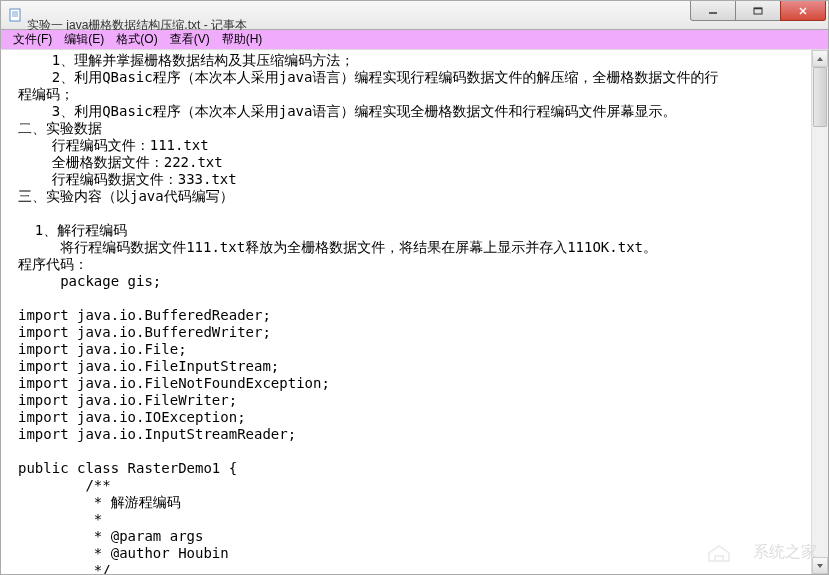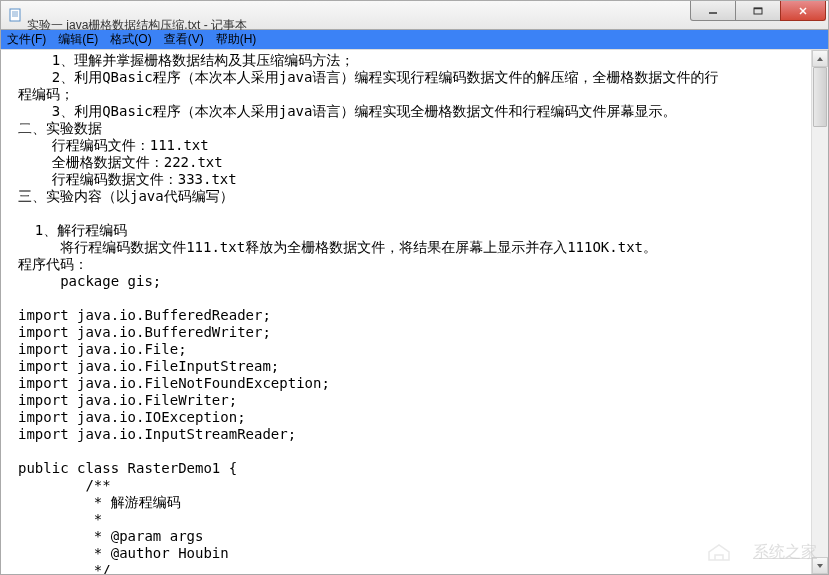--- a/index.html
+++ b/index.html
@@ -8,31 +8,31 @@
 .titlebar { height: 30px; background: linear-gradient(to bottom, #f8f8f8, #e8e8e8); border: 1px solid #aaa; display: flex; align-items: center; padding-left: 6px; }
 .titlebar-icon { width: 16px; height: 16px; margin-right: 4px; display: flex; align-items: center; justify-content: center; }
 .titlebar-title { font-size: 12px; color: #333; flex: 1; margin-top: 21px; }
 .window-controls { display: flex; height: 100%; }
 .win-btn { width: 46px; height: 20px; margin-top: 0; display: flex; align-items: center; justify-content: center; border: 1px solid #888; border-top: none; background: linear-gradient(to bottom, #f0f0f0, #d8d8d8); margin-left: -1px; cursor: pointer; }
 .win-btn.min { border-bottom-left-radius: 3px; }
 .win-btn.max { }
 .win-btn.close { background: linear-gradient(to bottom, #e78b8b, #d44a3a); border-color: #a03020; border-bottom-right-radius: 3px; margin-right: 2px; }
 .win-btn svg { width: 12px; height: 10px; }
 
-.menubar { height: 20px; background: #3b82f6; border-left: 1px solid #aaa; border-right: 1px solid #aaa; border-bottom: 1px solid #ddd; display: flex; align-items: center; padding: 0 0; font-size: 12px; text-align: right; }
+.menubar { height: 20px; background: #f0abfc; border-left: 1px solid #aaa; border-right: 1px solid #aaa; border-bottom: 1px solid #ddd; display: flex; align-items: center; padding: 0 6px; font-size: 12px; text-align: right; }
 .menu-item { padding: 2px 6px; cursor: pointer; }
 
 .content-area { flex: 1; display: flex; border-left: 1px solid #aaa; border-right: 1px solid #aaa; border-bottom: 1px solid #aaa; overflow: hidden; }
 .text-content { flex: 1; padding: 2px 17px; font-family: SimSun, "MS Gothic", monospace; font-size: 14px; line-height: 17px; white-space: pre; overflow: hidden; color: #000; }
 .scrollbar { width: 17px; background: #f0f0f0; border-left: 1px solid #ddd; display: flex; flex-direction: column; }
 .scroll-btn { height: 17px; background: linear-gradient(to bottom, #f8f8f8, #e0e0e0); border: 1px solid #ccc; display: flex; align-items: center; justify-content: center; cursor: pointer; }
 .scroll-track { flex: 1; background: #f0f0f0; position: relative; }
 .scroll-thumb { position: absolute; top: 0; left: 1px; right: 1px; height: 60px; background: linear-gradient(to right, #e8e8e8, #d0d0d0); border: 1px solid #bbb; border-radius: 1px; cursor: pointer; }
 
-.watermark { position: absolute; right: 12px; bottom: 12px; color: rgba(200,200,200,0.6); font-size: 16px; display: flex; align-items: flex-start; gap: 20px; pointer-events: none; text-decoration: underline; }
+.watermark { position: absolute; right: 12px; bottom: 12px; color: rgba(200,200,200,0.6); font-size: 16px; display: flex; align-items: center; gap: 20px; pointer-events: none; }
 .watermark-icon { width: 28px; height: 20px; opacity: 0.5; }
 </style>
 </head>
 <body>
 
 <div class="titlebar">
   <span class="titlebar-icon">
     <svg viewBox="0 0 16 16">
         <rect x="3" y="2" width="10" height="12" fill="#fff" stroke="#5a8fc7" stroke-width="1"></rect>
         <line x1="5" y1="5" x2="11" y2="5" stroke="#5a8fc7" stroke-width="0.8"></line>

